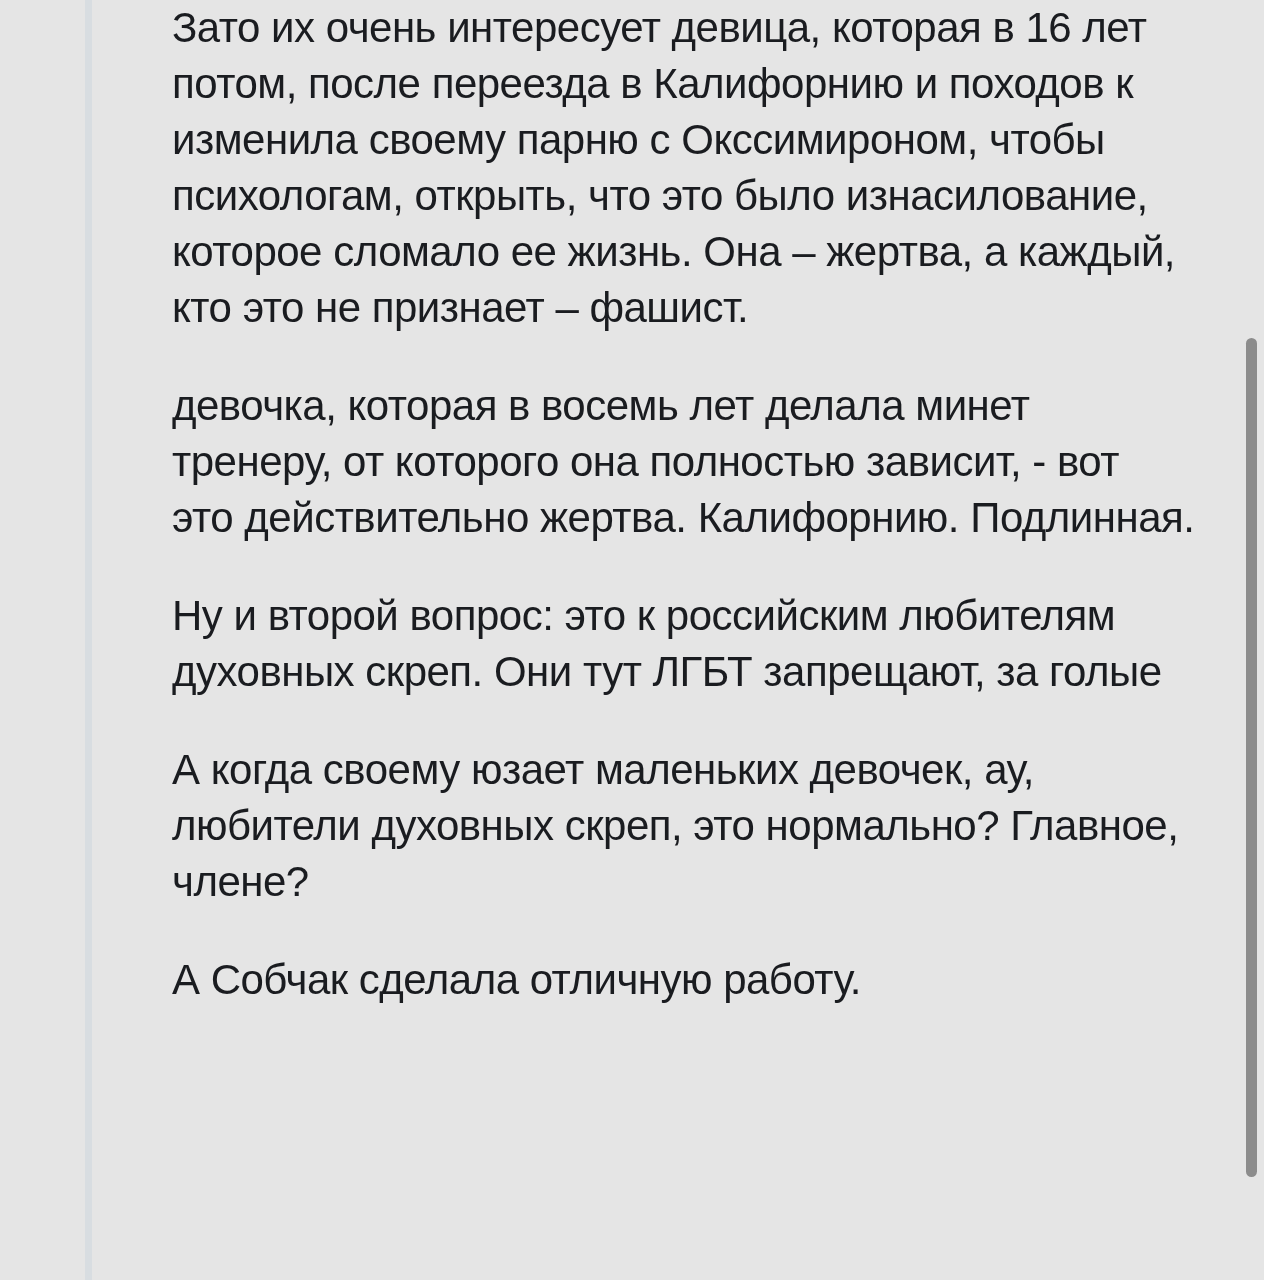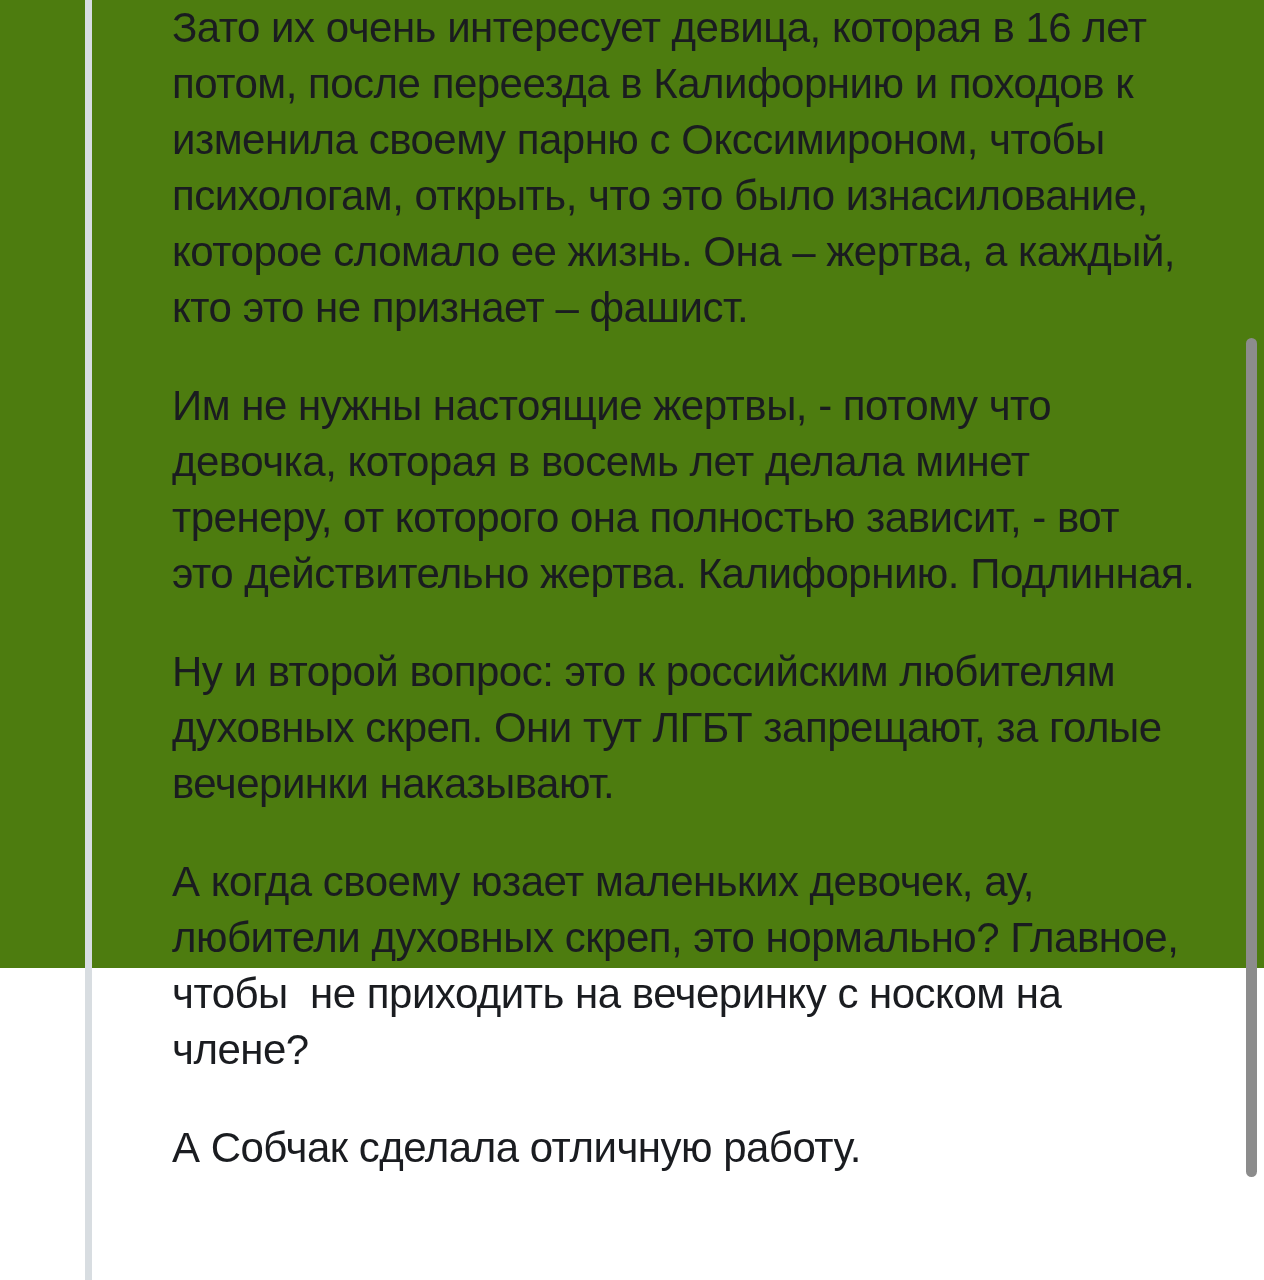--- a/index.html
+++ b/index.html
@@ -7,22 +7,22 @@
     padding: 0;
     width: 1264px;
     height: 1280px;
     background: #ffffff;
     overflow: hidden;
     font-family: "Liberation Sans", "DejaVu Sans", sans-serif;
   }
   .stage {
     position: relative;
     width: 1264px;
-    height: 968px;
-    background: #4d7c0f;
+    height: 1280px;
+    background: #e5e5e5;
   }
   .left-divider {
     position: absolute;
     left: 85px;
     top: 0;
     width: 7px;
     height: 1280px;
     background: #d8dde1;
   }
   .scrollbar-thumb {
@@ -66,37 +66,34 @@
     <div class="paragraph">
       <div class="text-line">Зато их очень интересует девица, которая в 16 лет</div>
       <div class="text-line">потом, после переезда в Калифорнию и походов к</div>
       <div class="text-line">изменила своему парню с Окссимироном, чтобы</div>
       <div class="text-line">психологам, открыть, что это было изнасилование,</div>
       <div class="text-line">которое сломало ее жизнь. Она – жертва, а каждый,</div>
       <div class="text-line">кто это не признает – фашист.</div>
     </div>
 
     <div class="paragraph">
-      <div class="text-line">Им не нужны настоящие жертвы, - потому что</div>
       <div class="text-line">девочка, которая в восемь лет делала минет</div>
       <div class="text-line">тренеру, от которого она полностью зависит, - вот</div>
       <div class="text-line">это действительно жертва. Калифорнию. Подлинная.</div>
     </div>
 
 
     <div class="paragraph">
       <div class="text-line">Ну и второй вопрос: это к российским любителям</div>
       <div class="text-line">духовных скреп. Они тут ЛГБТ запрещают, за голые</div>
-      <div class="text-line">вечеринки наказывают.</div>
     </div>
 
     <div class="paragraph">
       <div class="text-line">А когда своему юзает маленьких девочек, ау,</div>
       <div class="text-line">любители духовных скреп, это нормально? Главное,</div>
-      <div class="text-line">чтобы  не приходить на вечеринку с носком на</div>
       <div class="text-line">члене?</div>
     </div>
 
     <div class="paragraph">
       <div class="text-line">А Собчак сделала отличную работу.</div>
     </div>
 
   </div>
 
   <div class="scrollbar-thumb"></div>

